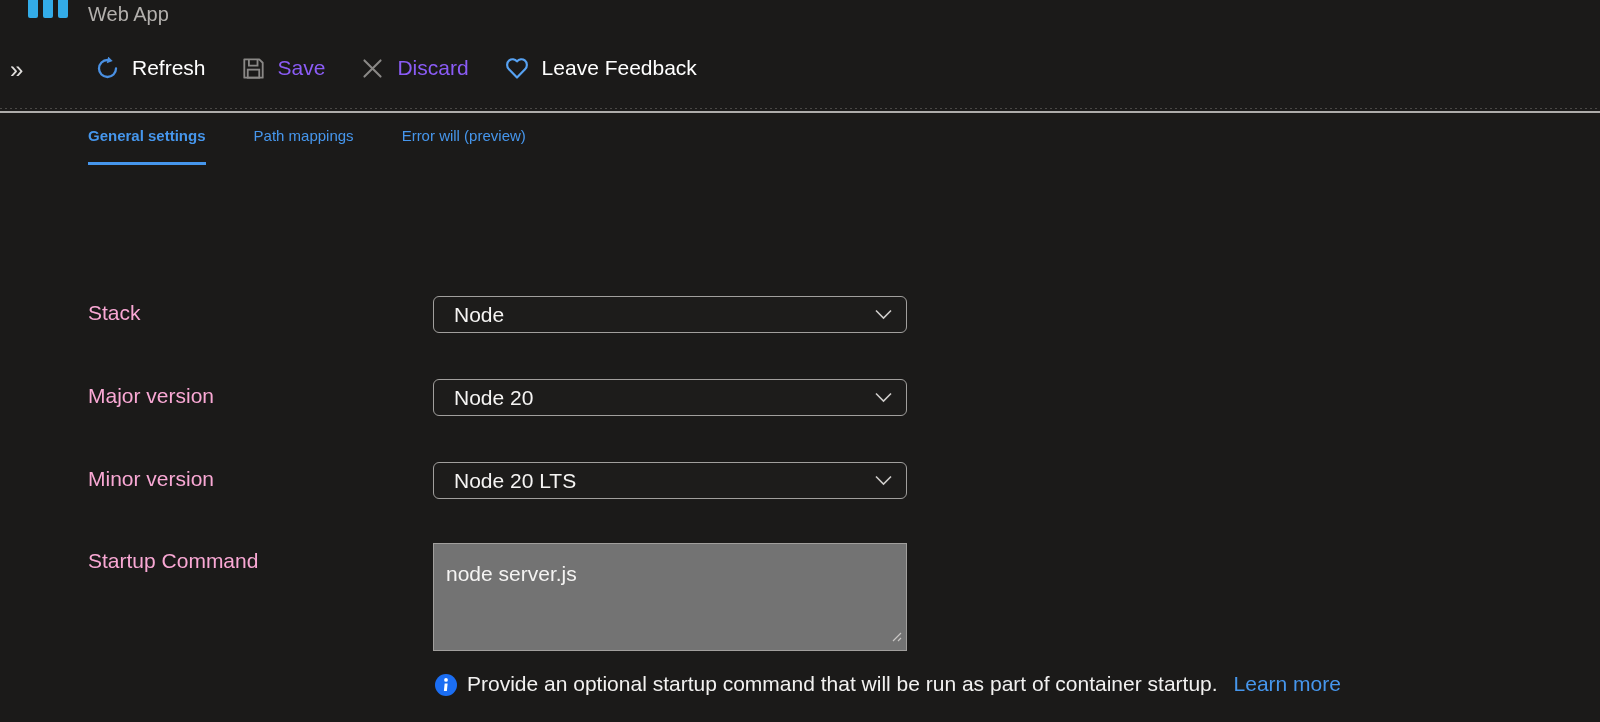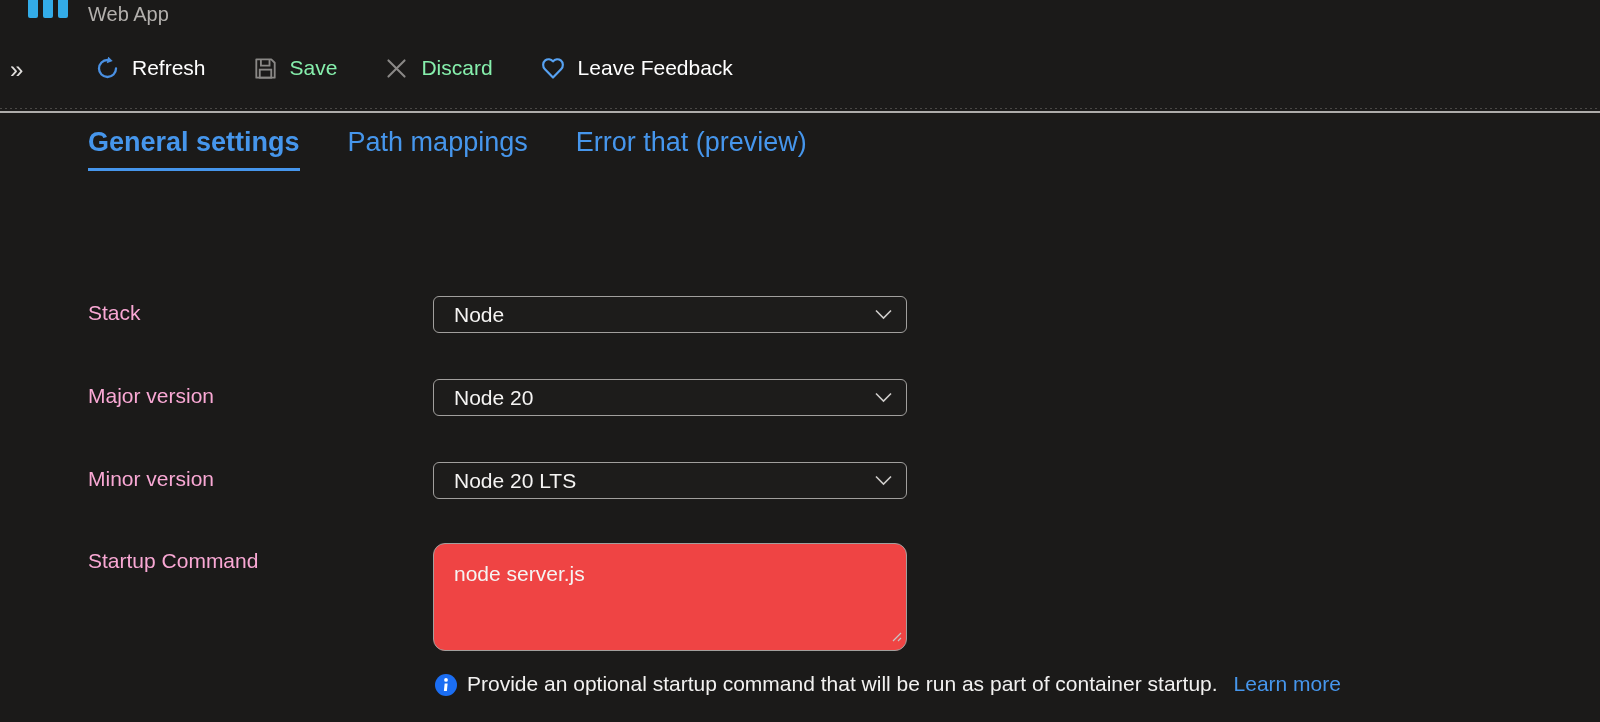--- a/index.html
+++ b/index.html
@@ -37,49 +37,49 @@
   .collapse-btn {
     position: absolute; left: 10px; top: 58px;
     font-size: 24px; color: #e1dfdd; cursor: pointer;
     background: none; border: none; line-height: 1;
     font-family: "Liberation Sans", sans-serif;
   }
 
   
   .toolbar {
     position: absolute; left: 96px; top: 56px;
-    display: flex; align-items: center; gap: 48px;
+    display: flex; align-items: center; gap: 36px;
   }
   .tb-btn {
     display: flex; align-items: center; gap: 13px;
     background: none; border: none; cursor: pointer;
     font-size: 21px; color: #ffffff;
     font-family: "Liberation Sans", sans-serif;
   }
-  .tb-btn.disabled { color: #86efac; cursor: default; }
+  .tb-btn.disabled { color: #8b5cf6; cursor: default; }
   .tb-btn svg { display: block; }
 
   
   .toolbar-divider-dotted {
     position: absolute; left: 0; top: 108px; width: 1600px; height: 1px;
     background: repeating-linear-gradient(90deg, #4a4846 0 2px, transparent 2px 5px);
   }
   .toolbar-divider {
     position: absolute; left: 0; top: 111px; width: 1600px; height: 2px;
     background: #aeacaa;
   }
 
   
   .tabs {
     position: absolute; left: 88px; top: 124px;
     display: flex; gap: 48px;
   }
   .tab {
-    font-size: 27px; color: #4696ec; cursor: pointer;
-    padding: 3px 0 10px 0; border-bottom: 3px solid transparent;
+    font-size: 15px; color: #4696ec; cursor: pointer;
+    padding: 3px 0 18px 0; border-bottom: 3px solid transparent;
     background: none; border-top: none; border-left: none; border-right: none;
     font-family: "Liberation Sans", sans-serif;
   }
   .tab.active { font-weight: 700; border-bottom: 3px solid #4696ec; }
 
   
   .section-heading {
     position: absolute; left: 88px; top: 216px;
     font-size: 25px; font-weight: 700; color: #ffffff;
   }
@@ -100,24 +100,24 @@
     flex: 1; font-size: 21px; color: #f5f4f3;
     white-space: nowrap; overflow: hidden;
   }
   .dropdown svg { display: block; flex: none; }
 
   .textarea-wrap {
     position: absolute; left: 433px; top: 543px; width: 474px; height: 108px;
   }
   .startup-textarea {
     width: 100%; height: 100%;
-    background: #ef4444; border: 1px solid #a19f9d; border-radius: 12px;
+    background: #737373; border: 1px solid #a19f9d; border-radius: 0;
     color: #f5f4f3; font-size: 21px;
     font-family: "Liberation Sans", sans-serif;
-    padding: 16px 20px; resize: none; outline: none;
+    padding: 16px 12px; resize: none; outline: none;
     line-height: 1.3;
   }
   .resize-handle {
     position: absolute; right: 5px; bottom: 5px; cursor: nwse-resize;
   }
 
   
   .info-note {
     position: absolute; left: 435px; top: 672px;
     display: flex; align-items: flex-start; gap: 10px;
@@ -186,21 +186,21 @@
     </button>
 
   </div>
 
   <div class="toolbar-divider-dotted"></div>
   <div class="toolbar-divider"></div>
 
   <div class="tabs">
     <button class="tab active">General settings</button>
     <button class="tab">Path mappings</button>
-    <button class="tab">Error that (preview)</button>
+    <button class="tab">Error will (preview)</button>
   </div>
 
 
   <div class="field-label" style="top:301px">Stack</div>
   <div class="dropdown" style="top:296px">
     <span class="value">Node</span>
     <span>
       <svg width="17" height="11" viewBox="0 0 17 11">
           <path d="M1 1.5 L8.5 9 L16 1.5" fill="none" stroke="#cfcdcb" stroke-width="1.6"></path>
         </svg>

